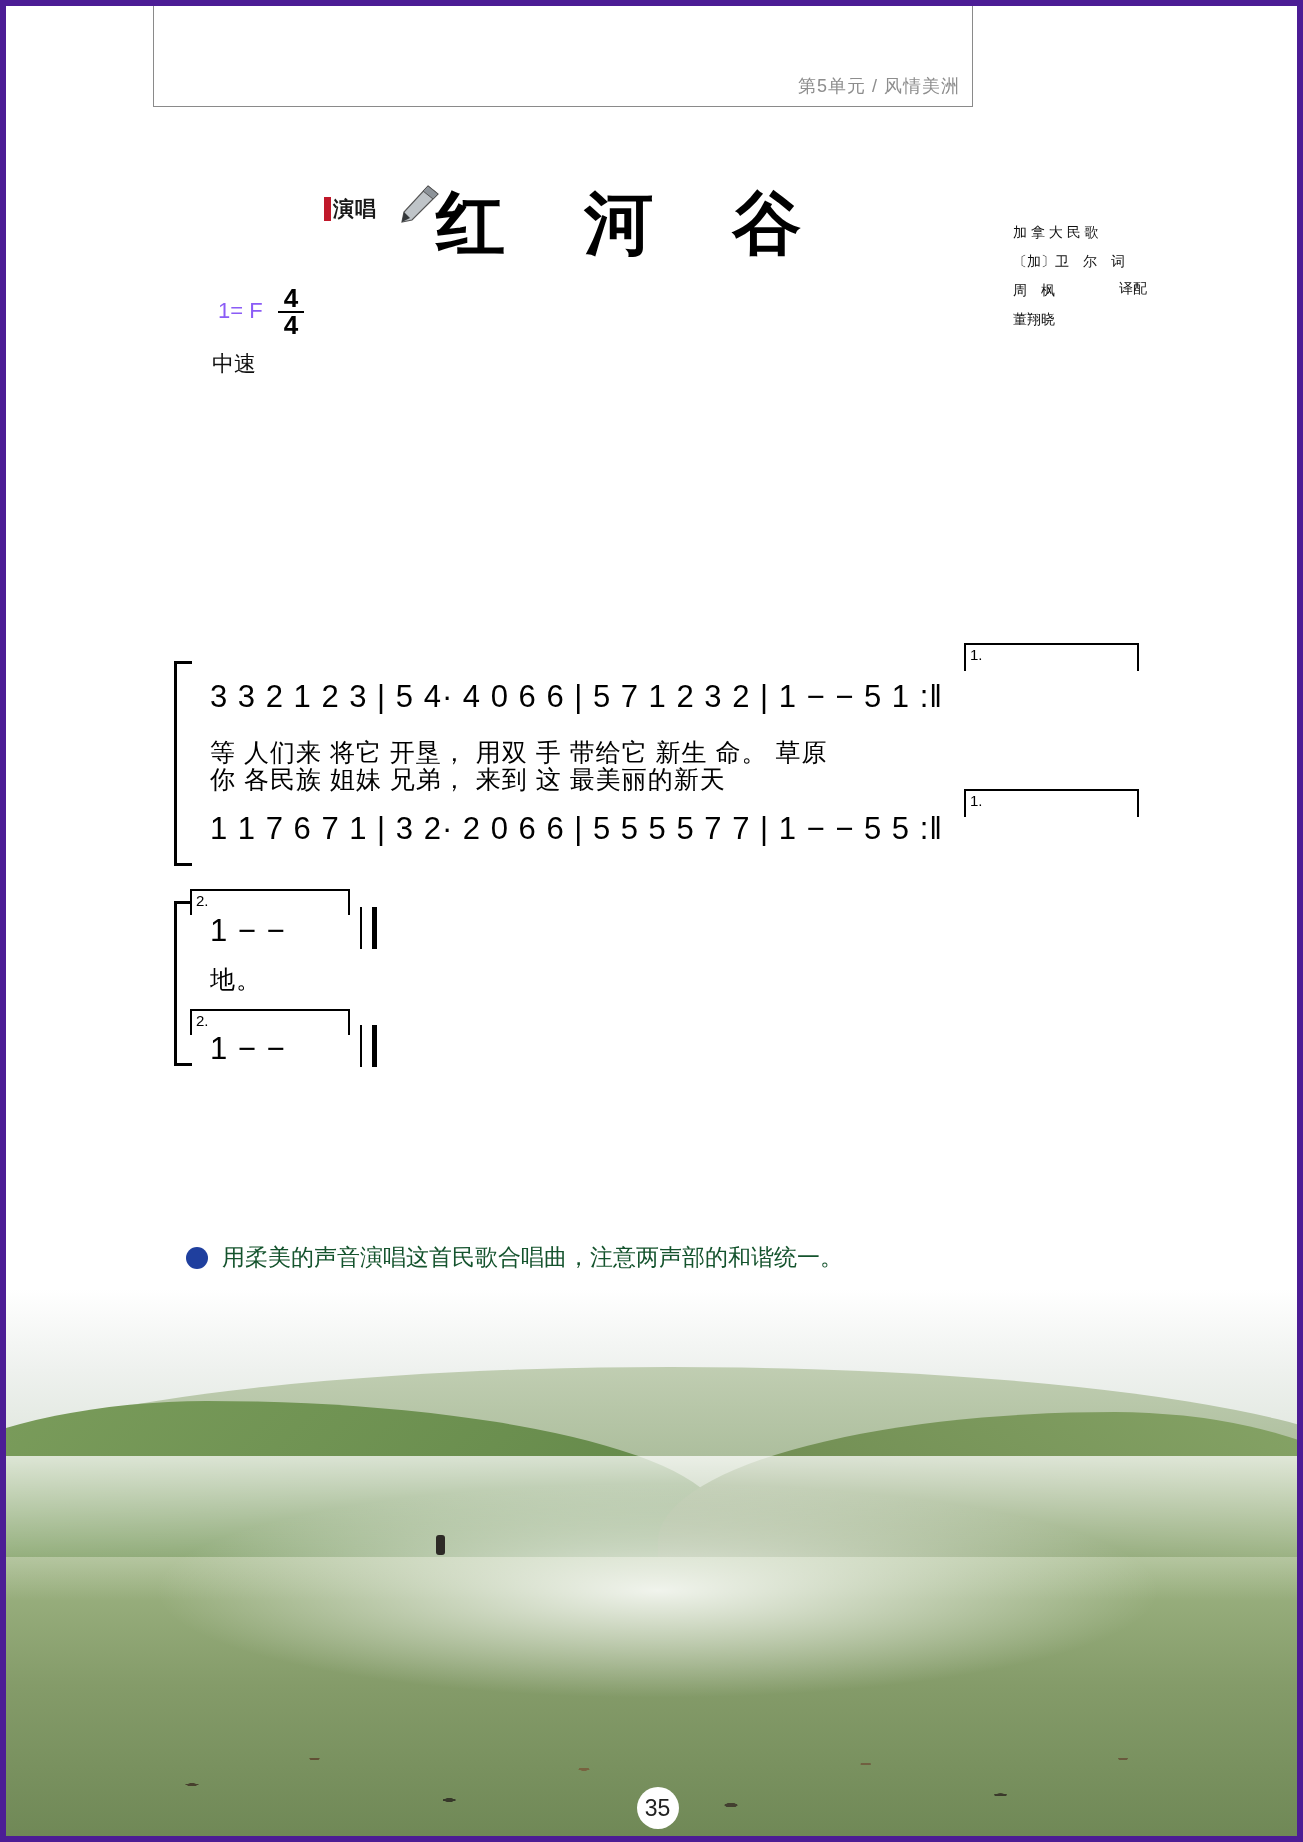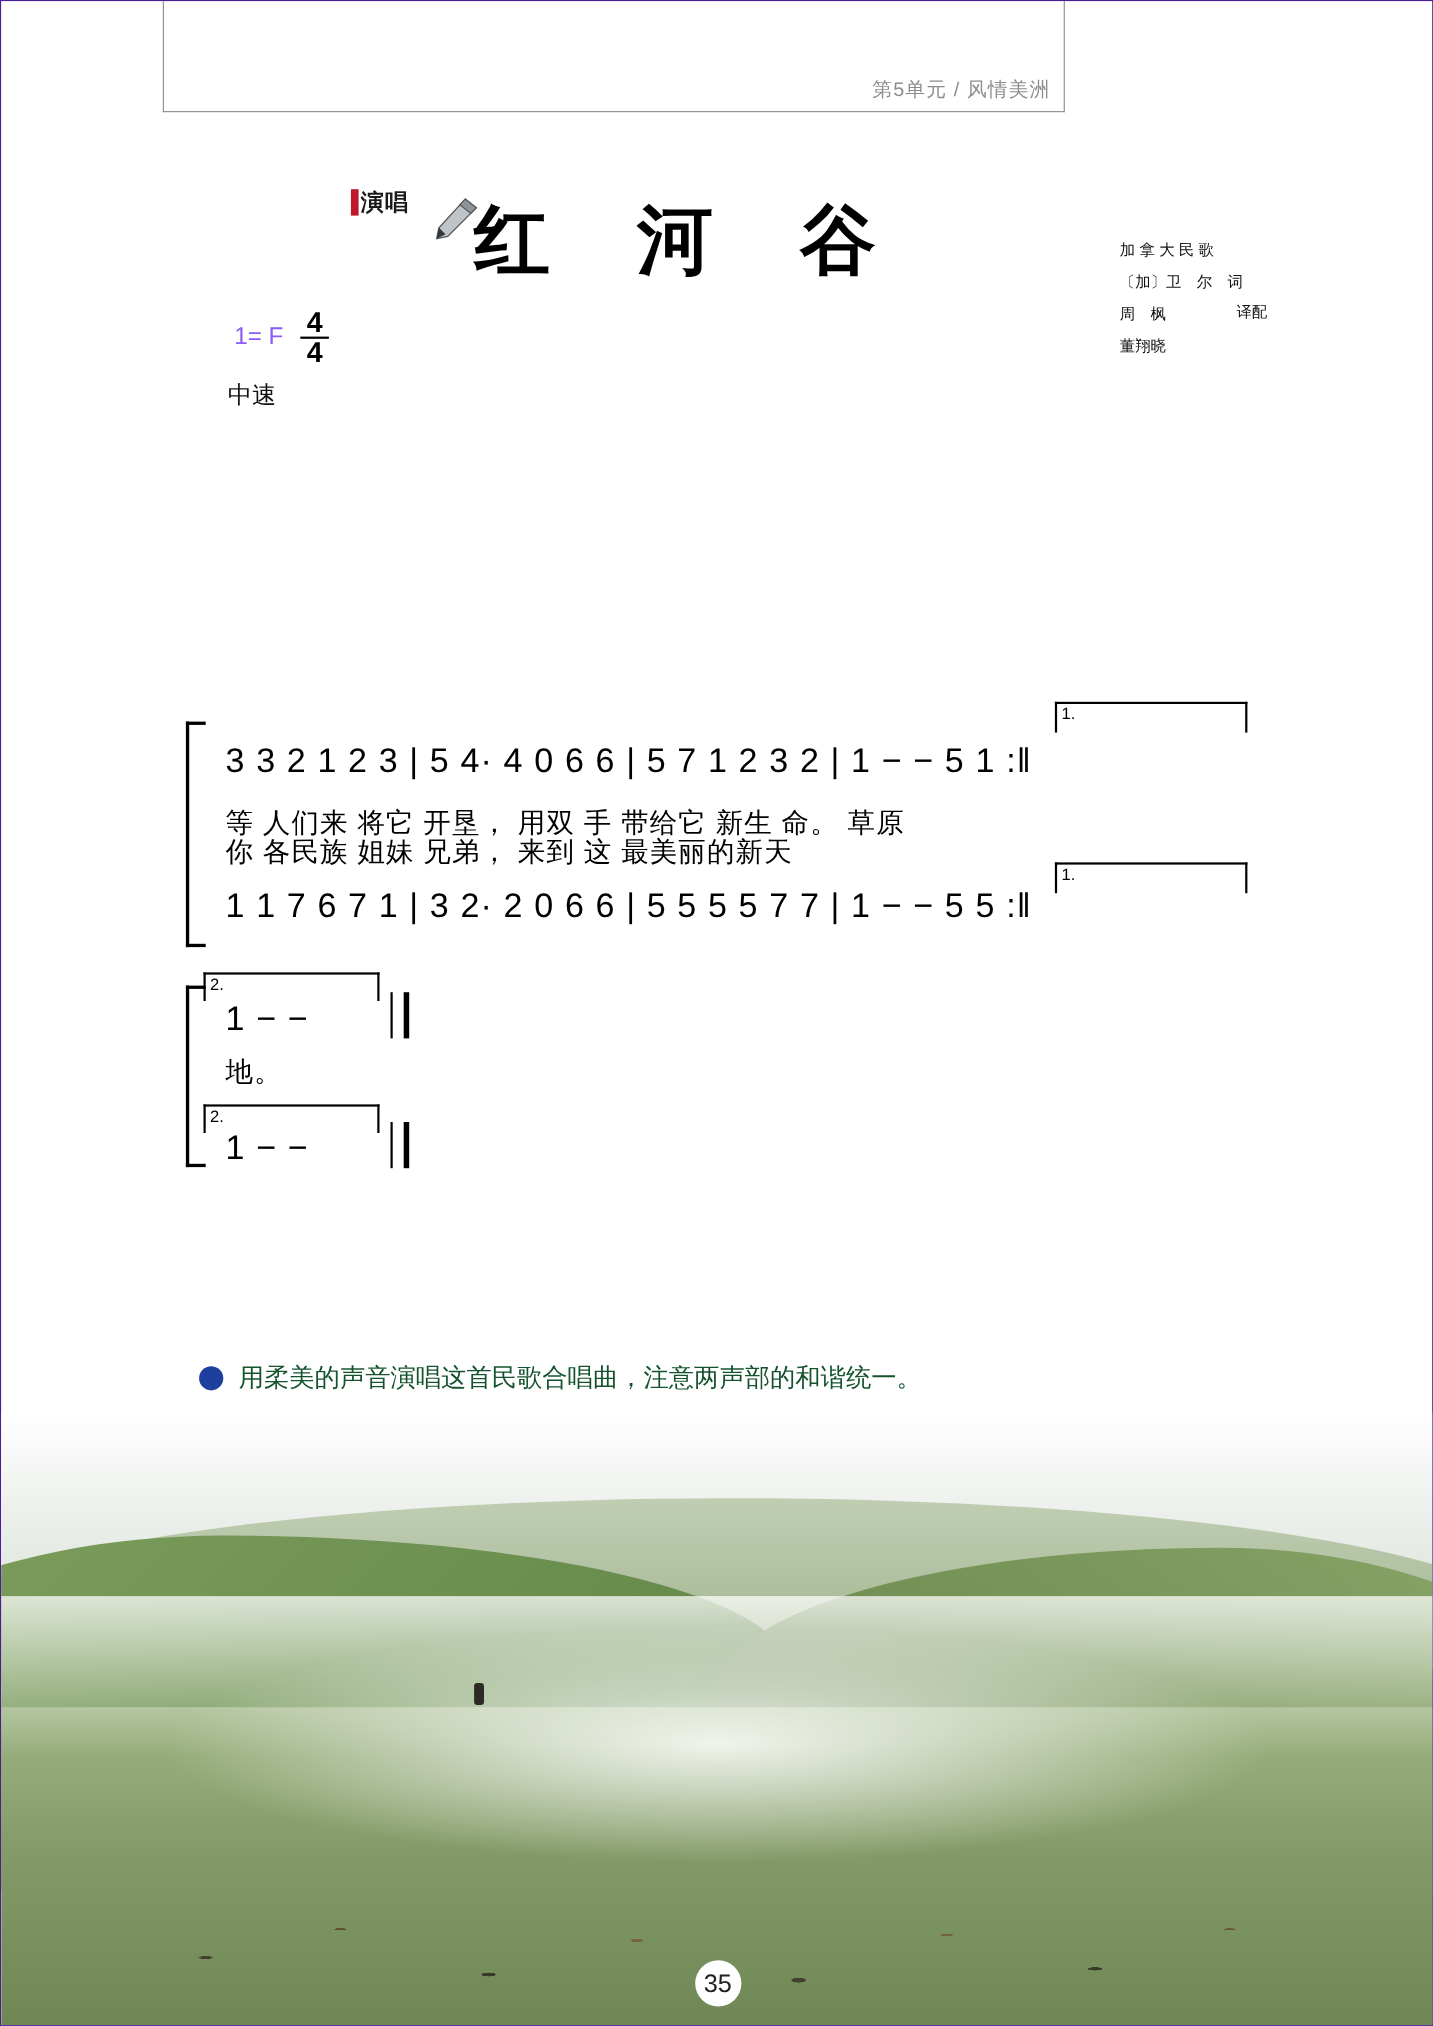--- a/index.html
+++ b/index.html
@@ -10,21 +10,21 @@
   body {
     font-family: "Liberation Serif", "DejaVu Serif", serif;
   }
   #page {
     position: relative;
     width: 1303px;
     height: 1842px;
     margin: 0 auto;
     background: #ffffff;
     overflow: hidden;
-    border: 1px solid #4c1d95;
+    border: 6px solid #4c1d95;
     box-sizing: border-box;
   }
 
   
   .header-box {
     position: absolute;
     left: 147px;
     top: 0px;
     width: 820px;
     height: 101px;
@@ -40,21 +40,21 @@
     color: #8d8d8d;
     font-family: "Liberation Sans", sans-serif;
     letter-spacing: 1px;
     white-space: nowrap;
   }
 
   
   .sing-badge {
     position: absolute;
     left: 318px;
-    top: 168px;
+    top: 188px;
     display: flex;
     align-items: center;
     height: 30px;
   }
   .sing-badge .bar {
     width: 7px;
     height: 24px;
     background: #c0182a;
     display: inline-block;
     margin-right: 2px;

